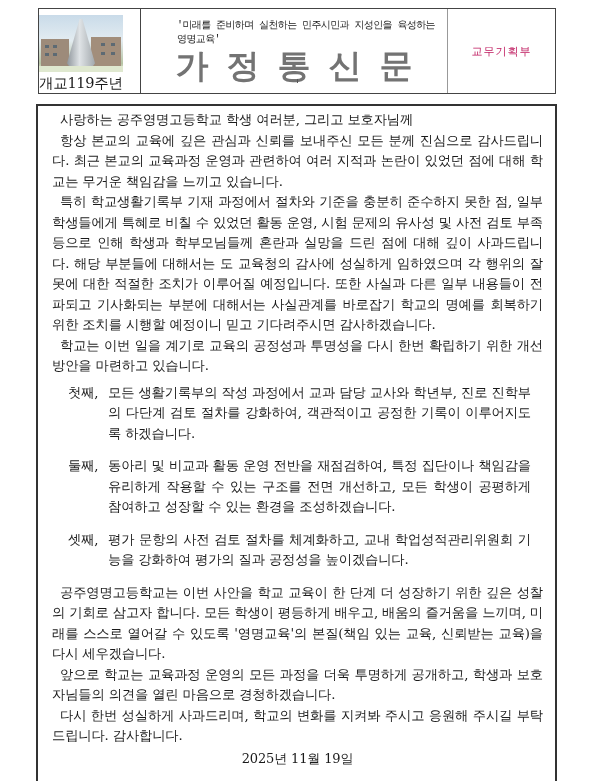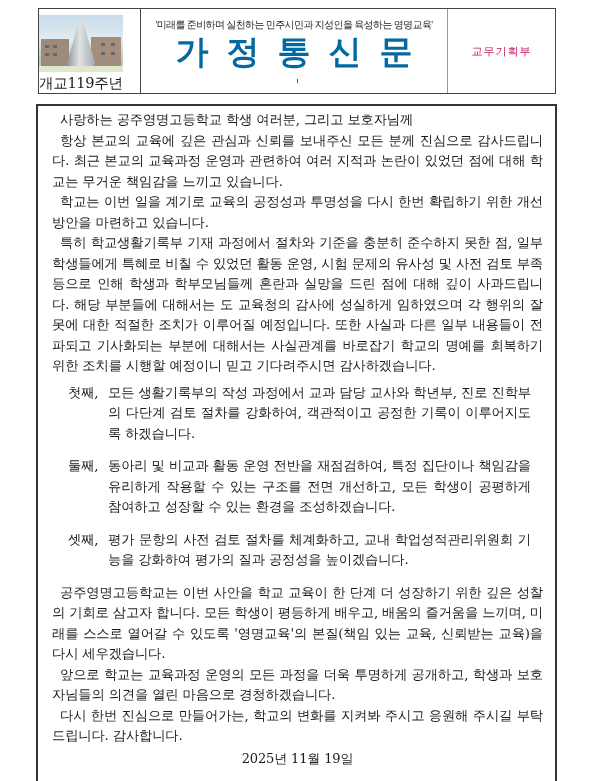--- a/index.html
+++ b/index.html
@@ -29,25 +29,25 @@
   }
   .logo-img .lawn { position: absolute; left: 0; bottom: 0; width: 100%; height: 6px; background: #dfe8cf; }
   .anniv {
     font-family: "DejaVu Serif", serif; font-size: 14.5px; margin-top: 2px; letter-spacing: -0.3px;
   }
   .title-cell {
     width: 307px; border-right: 1.5px solid #999; box-sizing: border-box;
     display: flex; flex-direction: column; align-items: center; position: relative;
   }
   .motto {
-    font-family: Liberation Serif, serif; font-size: 10px; margin-top: 9px; letter-spacing: -0.6px; color: #222;
+    font-family: Liberation Mono, monospace; font-size: 10px; margin-top: 9px; letter-spacing: -0.6px; color: #222; margin-left: 36px;
   }
   .main-title {
     font-family: "DejaVu Sans", sans-serif; font-weight: bold; font-size: 33px;
-    letter-spacing: 18px; margin-top: -2px; margin-left: 18px; color: #0369a1;
+    letter-spacing: 18px; margin-top: -2px; margin-left: 18px; color: #737373;
   }
   .tick { position: absolute; left: 156px; top: 70px; width: 1px; height: 4px; background: #555; }
   .dept-cell {
     flex: 1; display: flex; align-items: center; justify-content: center;
     font-family: "DejaVu Sans", sans-serif; font-size: 11px; letter-spacing: 1px; color: #be185d;
   }
   .body-box {
     position: absolute; left: 36px; top: 104px; width: 521px; height: 700px;
     border: 2px solid #333; box-sizing: border-box;
     padding: 4px 12px 0 14px; font-size: 13.3px; line-height: 20.5px; letter-spacing: -0.15px;
@@ -90,37 +90,37 @@
     <div class="motto">'미래를 준비하며 실천하는 민주시민과 지성인을 육성하는 영명교육'</div>
     <div class="main-title">가정통신문</div>
     <div class="tick"></div>
   </div>
   <div class="dept-cell">교무기획부</div>
 </div>
 
 <div class="body-box">
   <p class="indent">사랑하는 공주영명고등학교 학생 여러분, 그리고 보호자님께</p>
   <p class="indent">항상 본교의 교육에 깊은 관심과 신뢰를 보내주신 모든 분께 진심으로 감사드립니다. 최근 본교의 교육과정 운영과 관련하여 여러 지적과 논란이 있었던 점에 대해 학교는 무거운 책임감을 느끼고 있습니다.</p>
+  <p class="indent">특히 학교생활기록부 기재 과정에서 절차와 기준을 충분히 준수하지 못한 점, 일부 학생들에게 특혜로 비칠 수 있었던 활동 운영, 시험 문제의 유사성 및 사전 검토 부족 등으로 인해 학생과 학부모님들께 혼란과 실망을 드린 점에 대해 깊이 사과드립니다. 해당 부분들에 대해서는 도 교육청의 감사에 성실하게 임하였으며 각 행위의 잘못에 대한 적절한 조치가 이루어질 예정입니다. 또한 사실과 다른 일부 내용들이 전파되고 기사화되는 부분에 대해서는 사실관계를 바로잡기 학교의 명예를 회복하기 위한 조치를 시행할 예정이니 믿고 기다려주시면 감사하겠습니다.</p>
   <p class="indent">학교는 이번 일을 계기로 교육의 공정성과 투명성을 다시 한번 확립하기 위한 개선 방안을 마련하고 있습니다.</p>
-  <p class="indent">특히 학교생활기록부 기재 과정에서 절차와 기준을 충분히 준수하지 못한 점, 일부 학생들에게 특혜로 비칠 수 있었던 활동 운영, 시험 문제의 유사성 및 사전 검토 부족 등으로 인해 학생과 학부모님들께 혼란과 실망을 드린 점에 대해 깊이 사과드립니다. 해당 부분들에 대해서는 도 교육청의 감사에 성실하게 임하였으며 각 행위의 잘못에 대한 적절한 조치가 이루어질 예정입니다. 또한 사실과 다른 일부 내용들이 전파되고 기사화되는 부분에 대해서는 사실관계를 바로잡기 학교의 명예를 회복하기 위한 조치를 시행할 예정이니 믿고 기다려주시면 감사하겠습니다.</p>
 
   <div class="item gap-top">
     <span class="lbl">첫째,</span>
     <span class="txt">모든 생활기록부의 작성 과정에서 교과 담당 교사와 학년부, 진로 진학부의 다단계 검토 절차를 강화하여, 객관적이고 공정한 기록이 이루어지도록 하겠습니다.</span>
   </div>
   <div class="item">
     <span class="lbl">둘째,</span>
     <span class="txt">동아리 및 비교과 활동 운영 전반을 재점검하여, 특정 집단이나 책임감을 유리하게 작용할 수 있는 구조를 전면 개선하고, 모든 학생이 공평하게 참여하고 성장할 수 있는 환경을 조성하겠습니다.</span>
   </div>
   <div class="item">
     <span class="lbl">셋째,</span>
     <span class="txt">평가 문항의 사전 검토 절차를 체계화하고, 교내 학업성적관리위원회 기능을 강화하여 평가의 질과 공정성을 높이겠습니다.</span>
   </div>
 
   <p class="indent gap-top">공주영명고등학교는 이번 사안을 학교 교육이 한 단계 더 성장하기 위한 깊은 성찰의 기회로 삼고자 합니다. 모든 학생이 평등하게 배우고, 배움의 즐거움을 느끼며, 미래를 스스로 열어갈 수 있도록 '영명교육'의 본질(책임 있는 교육, 신뢰받는 교육)을 다시 세우겠습니다.</p>
   <p class="indent">앞으로 학교는 교육과정 운영의 모든 과정을 더욱 투명하게 공개하고, 학생과 보호자님들의 의견을 열린 마음으로 경청하겠습니다.</p>
-  <p class="indent">다시 한번 진심으로 만들어가는, 학교의 변화를 지켜봐 주시고 응원해 주시길 부탁드립니다. 감사합니다.</p>
+  <p class="indent">다시 한번 성실하게 사과드리며, 학교의 변화를 지켜봐 주시고 응원해 주시길 부탁드립니다. 감사합니다.</p>
 
   <p class="date">2025년 11월 19일</p>
   <div class="sign">
     <span>공주영명고등학교장</span><span class="seal">(직인생략)</span>
   </div>
 </div>
 
 </body></html>

